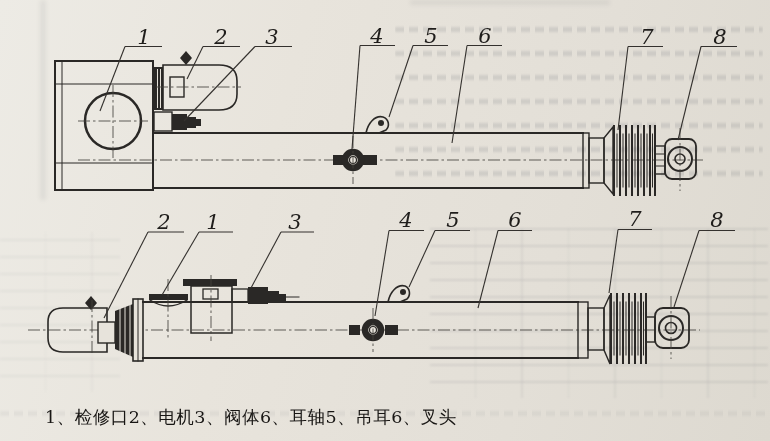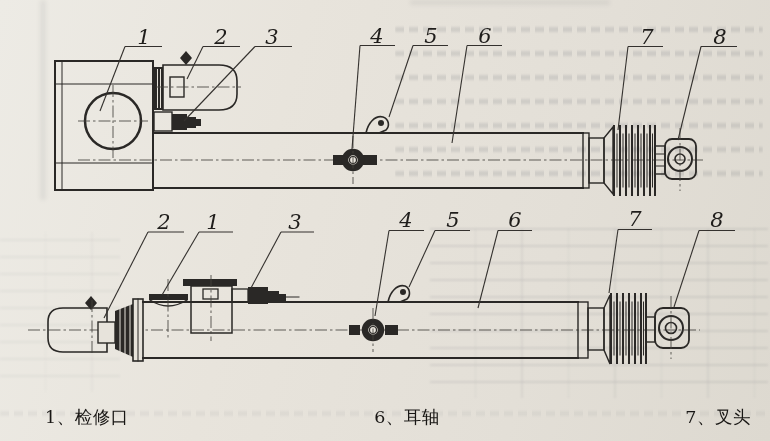--- a/index.html
+++ b/index.html
@@ -33,21 +33,21 @@
   .w15{stroke-width:1.5}.w16{stroke-width:1.6}.w18{stroke-width:1.8}.w2{stroke-width:2}.w25{stroke-width:2.5}
   .fill{fill:var(--ink);stroke:none;}
   .cl{stroke:#45423e;stroke-width:.85;fill:none;stroke-dasharray:12 3 2.5 3;}
   .ring{stroke:var(--ink);stroke-width:6.5;fill:none;}
   .paperfill{fill:var(--paper);}
   .paperln{stroke:var(--paper);stroke-width:1;fill:none;}
   .callout text{font-family:"DejaVu Serif",serif;font-style:italic;font-size:21px;fill:#1f1d1b;text-anchor:middle;}
   .callout line{stroke:#34312e;stroke-width:1.1;}
   .caption{
     position:absolute;left:45px;top:404px;width:706px;height:26px;
-    display:flex;justify-content:space-between;align-items:center;
+    display:flex;align-items:center;
     font-size:17.5px;color:#181614;letter-spacing:.5px;white-space:nowrap;
   }
 </style>
 </head>
 <body>
 
 <div class="page">
 
   <div class="ghost ghost-rows" style="left:395px;top:10px;width:368px;height:185px;"></div>
   <div class="ghost ghost-grid" style="left:430px;top:228px;width:338px;height:170px;"></div>
@@ -305,17 +305,20 @@
       <g class="callout">
         <text x="717" y="227">8</text>
         <line x1="699" y1="230.5" x2="735" y2="230.5"></line>
           <line x1="699" y1="230.5" x2="674" y2="307"></line>
       </g>
     </g>
   </svg>
 
   <div class="caption">
     <span>1、检修口</span>
+    <span>2、电机</span>
+    <span>3、阀体</span>
     <span>6、耳轴</span>
-    <span>7、叉头</span>
+    <span>5、吊耳</span>
+    <span>6、叉头</span>
   </div>
 
 </div>
 
 </body></html>

